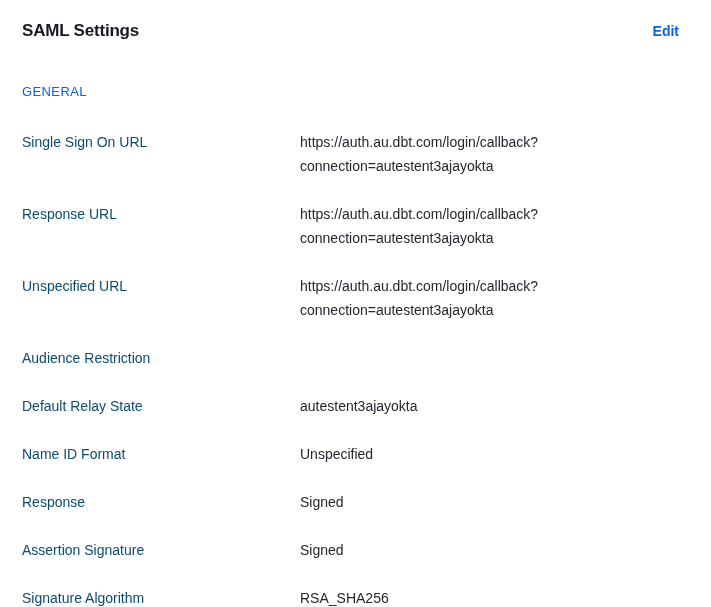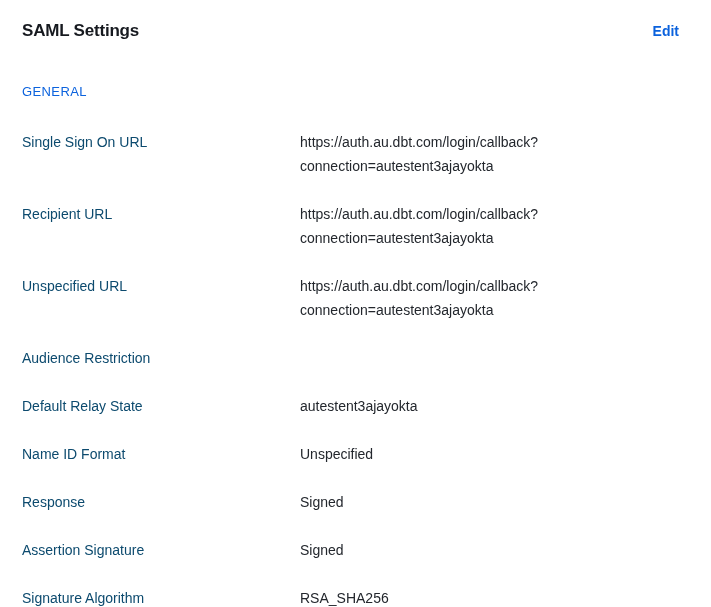--- a/index.html
+++ b/index.html
@@ -76,21 +76,21 @@
 
   <div class="rows">
 
     <div class="row">
       <div class="row-label">Single Sign On URL</div>
       <div class="row-value">https://auth.au.dbt.com/login/callback?
 connection=autestent3ajayokta</div>
     </div>
 
     <div class="row">
-      <div class="row-label">Recipient URL</div>
+      <div class="row-label">Response URL</div>
       <div class="row-value">https://auth.au.dbt.com/login/callback?
 connection=autestent3ajayokta</div>
     </div>
 
     <div class="row">
       <div class="row-label">Unspecified URL</div>
       <div class="row-value">https://auth.au.dbt.com/login/callback?
 connection=autestent3ajayokta</div>
     </div>
 

